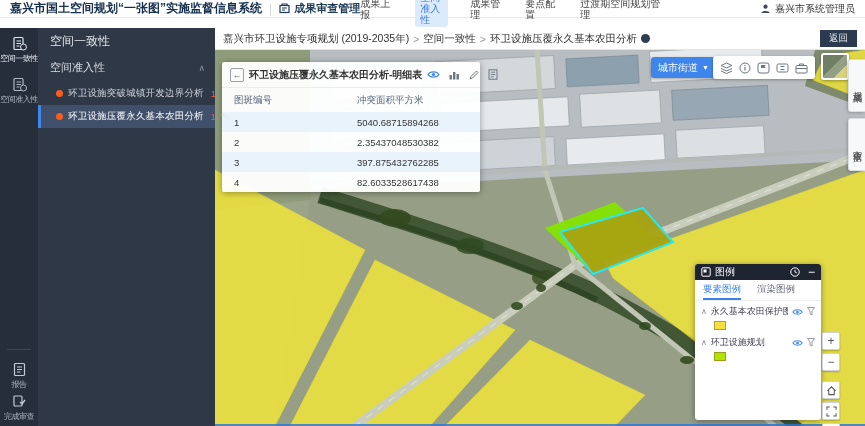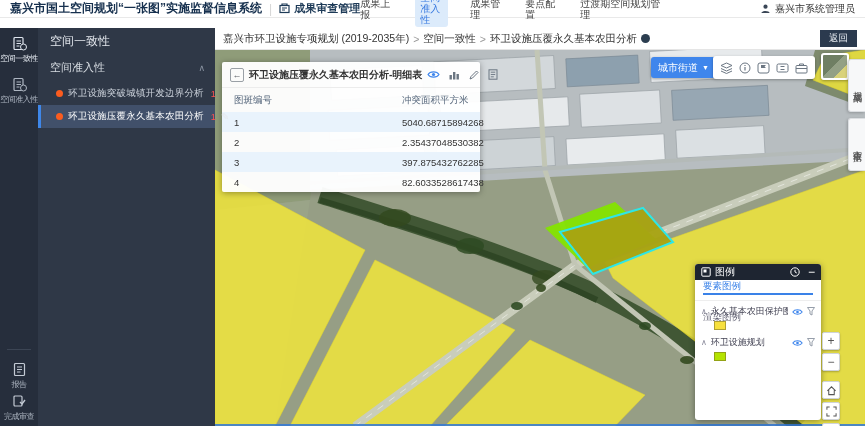--- a/index.html
+++ b/index.html
@@ -69,21 +69,21 @@
           border-radius:2px;box-shadow:0 1px 6px rgba(0,0,0,.35);font-size:10px;}
   .dp-head{height:26px;display:flex;align-items:center;gap:5px;padding:0 8px;border-bottom:1px solid #ececec;}
   .back-box{width:14px;height:14px;border:1px solid #9aa0a6;border-radius:2px;color:#5f6368;
             font-size:9px;line-height:12px;text-align:center;flex:none;cursor:pointer;}
   .dp-title{font-size:10px;font-weight:bold;color:#333;white-space:nowrap;}
   .dp-icons{margin-left:auto;display:flex;align-items:center;gap:9px;}
   .dp-icons svg{display:block;cursor:pointer;}
   .thead{display:flex;align-items:center;height:24px;color:#54657a;font-size:9.5px;}
   .trow{display:flex;align-items:center;height:20px;color:#333;font-size:9.5px;}
   .trow.alt{background:#e9f3fc;}
-  .c1{width:180px;padding-left:12px;flex:none;}
+  .c1{width:135px;padding-left:12px;flex:none;}
   .c2{flex:1;}
 
   
   .bm-btn{position:absolute;left:436px;top:7px;height:21px;background:#3f86ec;color:#fff;border-radius:3px;
           display:flex;align-items:center;gap:4px;padding:0 7px;font-size:10px;z-index:12;
           box-shadow:0 1px 3px rgba(0,0,0,.3);cursor:pointer;white-space:nowrap;}
   .mtoolbar{position:absolute;left:498px;top:6px;height:23px;width:102px;background:#fff;border-radius:3px;
             display:flex;align-items:center;justify-content:space-around;z-index:12;
             box-shadow:0 1px 3px rgba(0,0,0,.3);padding:0 4px;}
   .mtoolbar svg{cursor:pointer;display:block;}
@@ -98,21 +98,21 @@
             font-size:9px;color:#555;cursor:pointer;box-shadow:-1px 1px 3px rgba(0,0,0,.2);
             writing-mode:vertical-lr;text-orientation:upright;letter-spacing:1px;}
 
   
   .legend{position:absolute;left:480px;top:214px;width:126px;height:156px;background:#fff;border-radius:3px;
           z-index:12;box-shadow:0 1px 6px rgba(0,0,0,.4);overflow:hidden;}
   .lg-head{height:16px;background:#1e2531;display:flex;align-items:center;gap:4px;padding:0 6px;color:#fff;}
   .lg-title{font-size:10px;flex:1;}
   .lg-head svg{display:block;cursor:pointer;}
   .lg-min{font-size:12px;line-height:10px;cursor:pointer;margin-left:4px;}
-  .lg-tabs{display:flex;gap:16px;padding:0 8px;height:21px;align-items:stretch;border-bottom:1px solid #eee;flex-direction:column;}
+  .lg-tabs{display:flex;gap:16px;padding:0 8px;height:21px;align-items:stretch;border-bottom:1px solid #eee;}
   .lg-tab{font-size:9.5px;color:#667;display:flex;align-items:center;cursor:pointer;border-bottom:2px solid transparent;}
   .lg-tab.active{color:#3a82e8;border-bottom-color:#3a82e8;}
   .lg-item-row{display:flex;align-items:center;gap:4px;padding:4px 6px 1px 6px;font-size:9px;color:#445;}
   .lg-item-label{white-space:nowrap;flex:1;overflow:hidden;}
   .lg-caret{color:#889;font-size:8px;}
   .lg-swatch{width:12px;height:9px;border:1px solid rgba(120,110,40,.55);margin:2px 0 2px 19px;}
 
   
   .zoomctl{position:absolute;left:607px;top:282px;z-index:12;display:flex;flex-direction:column;gap:3px;}
   .zbtn{width:18px;height:18px;background:#fff;border:1px solid #cfd3d8;border-radius:2px;color:#555;

